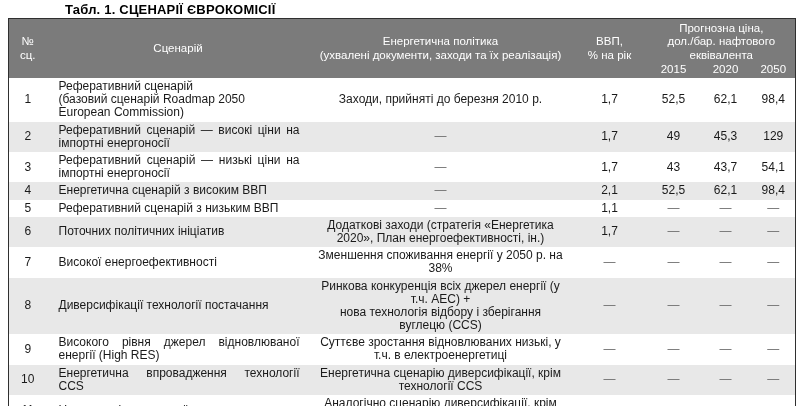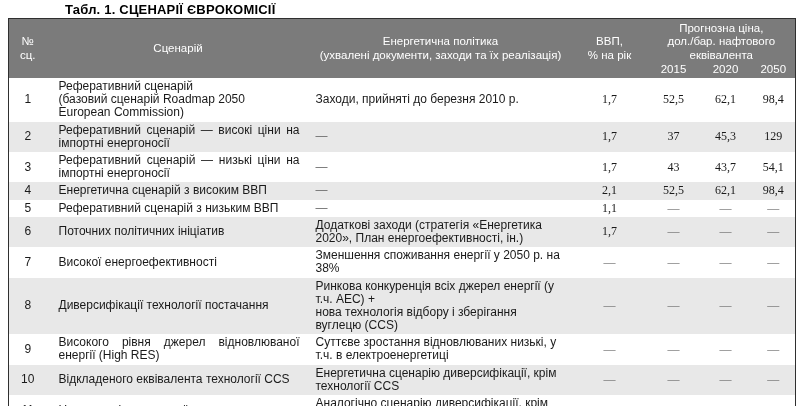--- a/index.html
+++ b/index.html
@@ -48,22 +48,22 @@
     color: #1a1a1a;
   }
   tbody tr:nth-child(even) { background: #e8e8e8; }
   td.cell-num   { text-align: center; }
   td.cell-scen  {
     text-align: justify;
     white-space: pre-line;
     padding-left: 12px;
     padding-right: 10px;
   }
-  td.cell-pol   { white-space: pre-line; padding-left: 6px; padding-right: 6px; }
-  td.cell-val   { text-align: center; font-family: Liberation Serif, serif; }
+  td.cell-pol   { text-align: center; white-space: pre-line; padding-left: 6px; padding-right: 6px; }
+  td.cell-val   { text-align: center; }
   .dash { color: #6e6e6e; }
 </style>
 </head>
 <body>
 
 <div class="page-title">Табл. 1. СЦЕНАРІЇ ЄВРОКОМІСІЇ</div>
 
 <table class="scenarios">
   <colgroup>
     <col style="width:38px">
@@ -103,21 +103,21 @@
       <td class="cell-val">1,7</td>
       <td class="cell-val">52,5</td>
       <td class="cell-val">62,1</td>
       <td class="cell-val">98,4</td>
     </tr>
     <tr>
       <td class="cell-num">2</td>
       <td class="cell-scen">Реферативний сценарій — високі ціни на імпортні енергоносії</td>
       <td class="cell-pol dash">—</td>
       <td class="cell-val">1,7</td>
-      <td class="cell-val">37</td>
+      <td class="cell-val">49</td>
       <td class="cell-val">45,3</td>
       <td class="cell-val">129</td>
     </tr>
     <tr>
       <td class="cell-num">3</td>
       <td class="cell-scen">Реферативний сценарій — низькі ціни на імпортні енергоносії</td>
       <td class="cell-pol dash">—</td>
       <td class="cell-val">1,7</td>
       <td class="cell-val">43</td>
       <td class="cell-val">43,7</td>
@@ -173,21 +173,21 @@
       <td class="cell-num">9</td>
       <td class="cell-scen">Високого рівня джерел відновлюваної енергії (High RES)</td>
       <td class="cell-pol">Суттєве зростання відновлюваних низькі, у т.ч. в електроенергетиці</td>
       <td class="cell-val dash">—</td>
       <td class="cell-val dash">—</td>
       <td class="cell-val dash">—</td>
       <td class="cell-val dash">—</td>
     </tr>
     <tr>
       <td class="cell-num">10</td>
-      <td class="cell-scen">Відкладеного еквівалента технології CCS</td>
+      <td class="cell-scen">Енергетична впровадження технології CCS</td>
       <td class="cell-pol">Енергетична сценарію диверсифікації, крім технології CCS</td>
       <td class="cell-val dash">—</td>
       <td class="cell-val dash">—</td>
       <td class="cell-val dash">—</td>
       <td class="cell-val dash">—</td>
     </tr>
     <tr>
       <td class="cell-num">11</td>
       <td class="cell-scen">Низького рівня атомної енергетики</td>
       <td class="cell-pol">Аналогічно сценарію диверсифікації, крім АЕС</td>

